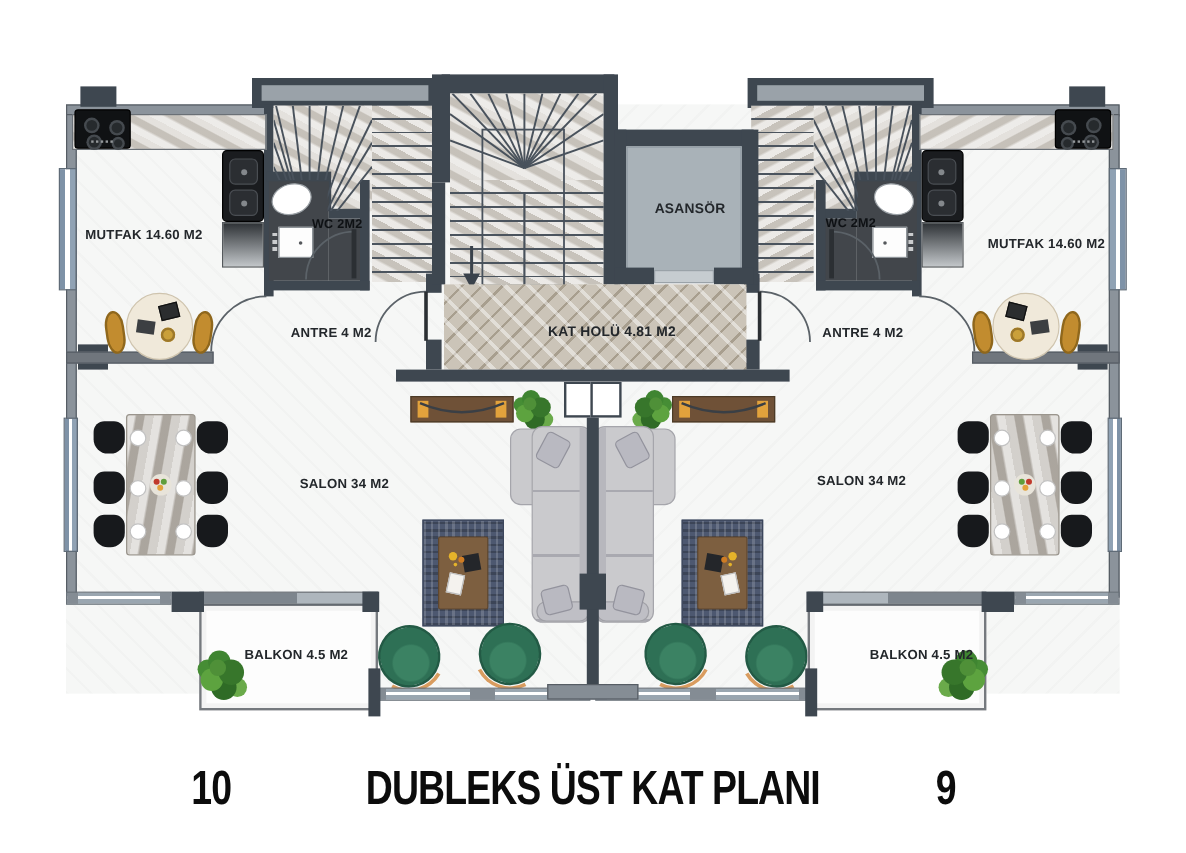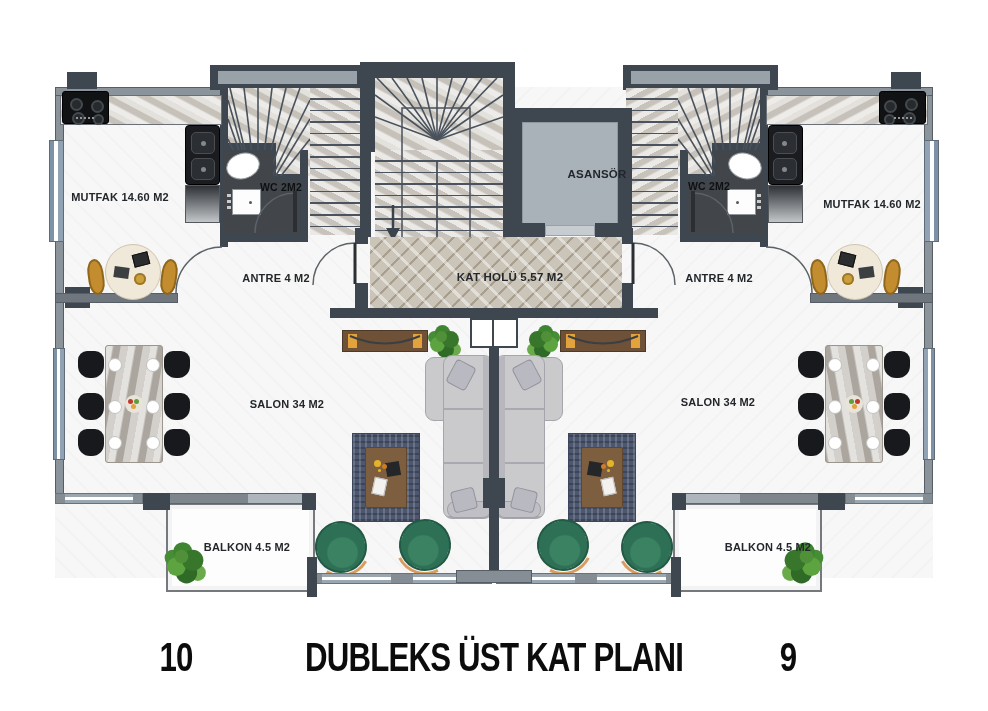--- a/index.html
+++ b/index.html
@@ -424,22 +424,22 @@
     <div class="lbl" style="left:120px;top:197px;">MUTFAK 14.60 M2</div>
     <div class="lbl" style="left:872px;top:204px;">MUTFAK 14.60 M2</div>
     <div class="lbl on-dark" style="left:281px;top:187px;">WC 2M2</div>
     <div class="lbl on-dark" style="left:709px;top:186px;">WC 2M2</div>
     <div class="lbl" style="left:276px;top:278px;">ANTRE 4 M2</div>
     <div class="lbl" style="left:719px;top:278px;">ANTRE 4 M2</div>
     <div class="lbl" style="left:287px;top:404px;">SALON 34 M2</div>
     <div class="lbl" style="left:718px;top:402px;">SALON 34 M2</div>
     <div class="lbl" style="left:247px;top:547px;">BALKON 4.5 M2</div>
     <div class="lbl" style="left:768px;top:547px;">BALKON 4.5 M2</div>
-    <div class="lbl" style="left:597px;top:175px;font-size:11.5px;">ASANSÖR</div>
-    <div class="lbl" style="left:510px;top:278px;font-size:11.5px;">KAT HOLÜ 5.57 M2</div>
+    <div class="lbl" style="left:575px;top:175px;font-size:11.5px;">ASANSÖR</div>
+    <div class="lbl" style="left:510px;top:278px;font-size:11.5px;">KAT HOLÜ 4.81 M2</div>
   </div>
 
   <div>
     <div class="foot" style="left:176px;top:657px;">10</div>
     <div class="foot" style="left:494px;top:657px;">DUBLEKS ÜST KAT PLANI</div>
     <div class="foot" style="left:788px;top:657px;">9</div>
   </div>
 </div>
 
 </body></html>

